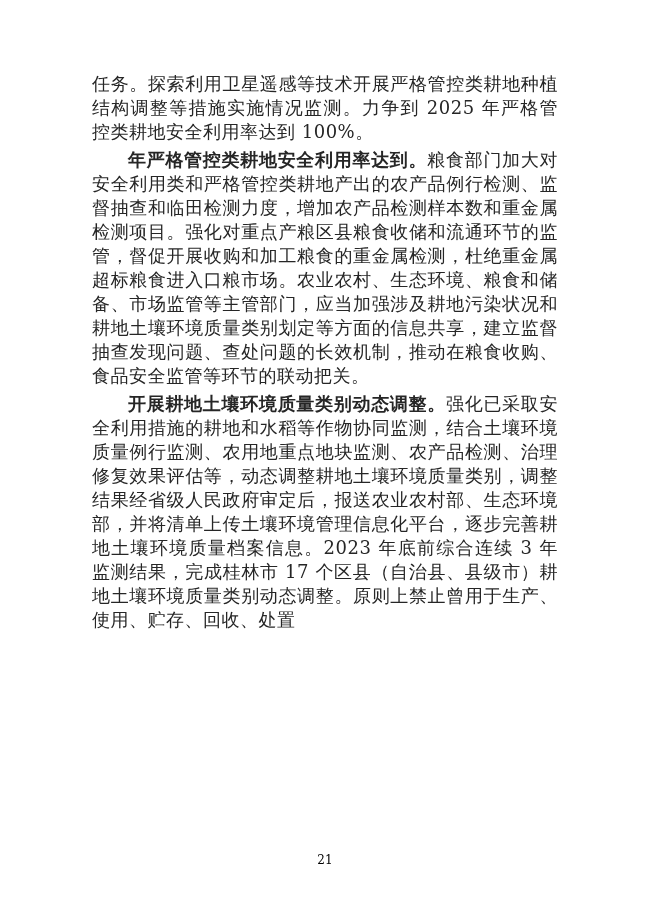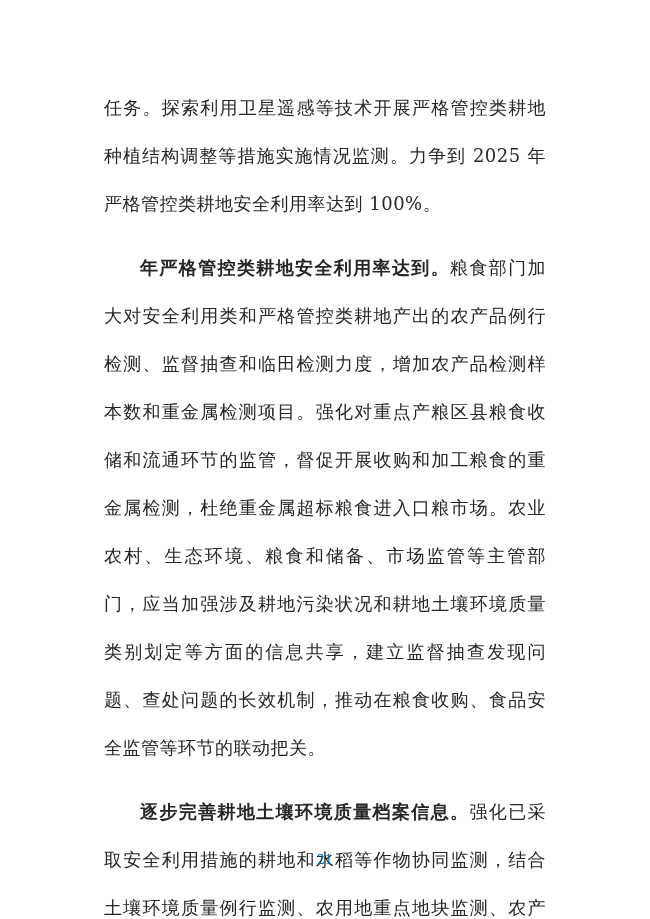--- a/index.html
+++ b/index.html
@@ -16,54 +16,54 @@
     font-family: "DejaVu Serif", "Liberation Serif", serif;
     color: #262626;
   }
   .text-block {
     position: absolute;
     top: 68px;
     left: 88px;
     width: 474px;
   }
   .para {
-    margin: 16px;
+    margin: 4px;
     font-size: 18px;
-    line-height: 48px;
+    line-height: 24px;
     text-align: justify;
     text-justify: inter-ideograph;
     letter-spacing: 0.5px;
     word-break: break-all;
   }
   .para.indent {
     text-indent: 2em;
   }
   .para .lead {
     font-weight: bold;
     font-family: "DejaVu Sans", "Liberation Sans", sans-serif;
   }
   .footer {
     position: absolute;
     bottom: 52px;
     left: 0;
     width: 100%;
     text-align: center;
     font-size: 12px;
-    color: #0369a1;
+    color: #000000;
     font-family: "DejaVu Serif", "Liberation Serif", serif;
   }
 </style>
 </head>
 <body>
 
 <div class="doc-page">
   <div class="text-block">
 
     <p class="para"><span>任务。探索利用卫星遥感等技术开展严格管控类耕地种植结构调整等措施实施情况监测。力争到 2025 年严格管控类耕地安全利用率达到 100%。</span></p>
 
     <p class="para indent"><span class="lead">年严格管控类耕地安全利用率达到。</span><span>粮食部门加大对安全利用类和严格管控类耕地产出的农产品例行检测、监督抽查和临田检测力度，增加农产品检测样本数和重金属检测项目。强化对重点产粮区县粮食收储和流通环节的监管，督促开展收购和加工粮食的重金属检测，杜绝重金属超标粮食进入口粮市场。农业农村、生态环境、粮食和储备、市场监管等主管部门，应当加强涉及耕地污染状况和耕地土壤环境质量类别划定等方面的信息共享，建立监督抽查发现问题、查处问题的长效机制，推动在粮食收购、食品安全监管等环节的联动把关。</span></p>
 
-    <p class="para indent"><span class="lead">逐步完善耕地土壤环境质量档案信息。</span><span>强化已采取安全利用措施的耕地和水稻等作物协同监测，结合土壤环境质量例行监测、农用地重点地块监测、农产品检测、治理修复效果评估等，动态调整耕地土壤环境质量类别，调整结果经省级人民政府审定后，报送农业农村部、生态环境部，并将清单上传土壤环境管理信息化平台，逐步完善耕地土壤环境质量档案信息。2023 年底前综合连续 3 年监测结果，完成桂林市 17 个区县（自治县、县级市）耕地土壤环境质量类别动态调整。原则上禁止曾用于生产、使用、贮存、回收、处置</span></p>
+    <p class="para indent"><span class="lead">开展耕地土壤环境质量类别动态调整。</span><span>强化已采取安全利用措施的耕地和水稻等作物协同监测，结合土壤环境质量例行监测、农用地重点地块监测、农产品检测、治理修复效果评估等，动态调整耕地土壤环境质量类别，调整结果经省级人民政府审定后，报送农业农村部、生态环境部，并将清单上传土壤环境管理信息化平台，逐步完善耕地土壤环境质量档案信息。2023 年底前综合连续 3 年监测结果，完成桂林市 17 个区县（自治县、县级市）耕地土壤环境质量类别动态调整。原则上禁止曾用于生产、使用、贮存、回收、处置</span></p>
 
   </div>
 
   <div class="footer">21</div>
 </div>
 
 </body></html>

